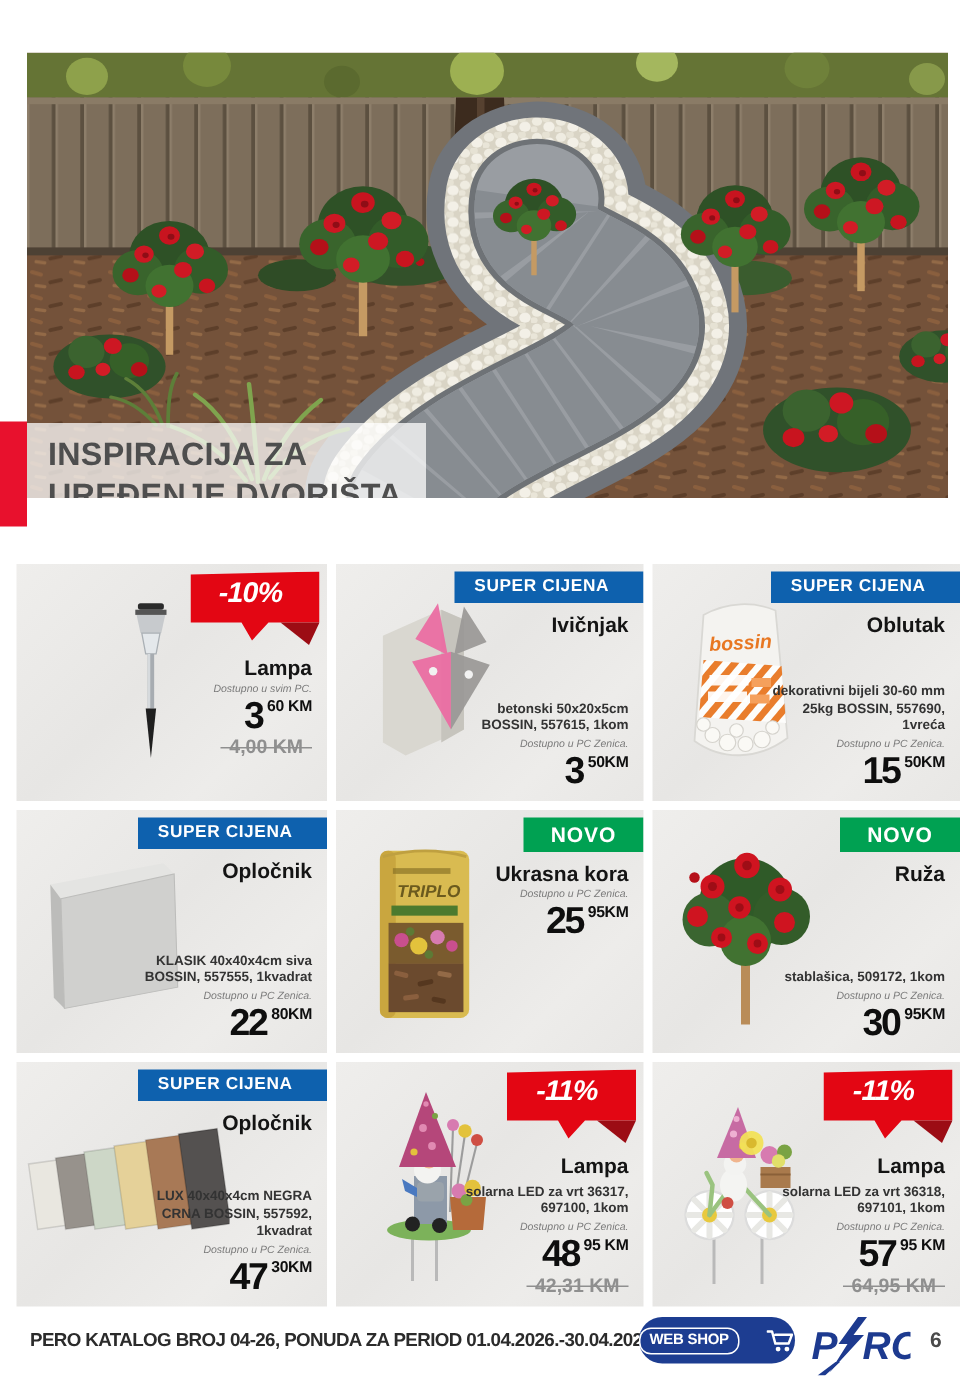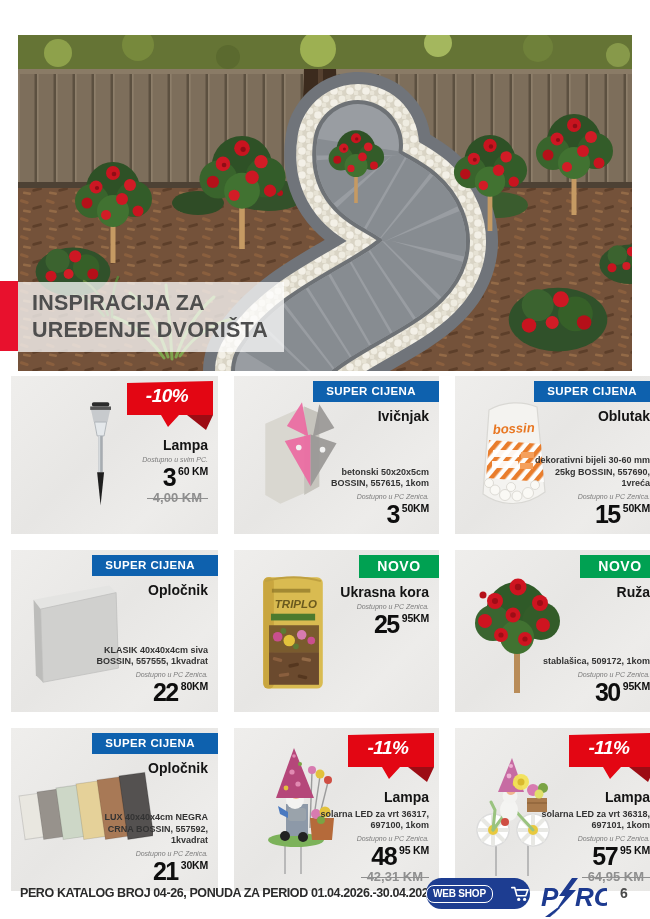--- a/index.html
+++ b/index.html
@@ -1,29 +1,29 @@
 <!DOCTYPE html>
 <html><head>
 <meta charset="utf-8">
 <style>
   * { box-sizing: border-box; }
   body { margin:0; background:#fff; font-family:"Liberation Sans", sans-serif; }
   .page { position:relative; width:650px; height:919px; background:#fff; overflow:hidden; }
 
   
-  .hero { position:absolute; left:18px; top:35px; width:614px; height:336px; overflow:hidden; }
+  .hero { position:absolute; left:18px; top:35px; width:614px; height:297px; overflow:hidden; }
   .hero svg { display:block; width:100%; height:100%; }
   .hero-overlay { position:absolute; left:0; top:247px; background:rgba(255,255,255,.74);
     padding:8px 16px 9px 14px; }
   .hero-overlay .l { font-size:21.5px; font-weight:bold; color:#4e4e4e; line-height:1.24; letter-spacing:.2px; }
   .red-strip { position:absolute; left:0; top:281px; width:18px; height:70px; background:#e8112d; }
 
   
   .grid { position:absolute; left:11px; top:376px; width:629px;
-    display:grid; grid-template-columns:207px 205px 205px; grid-template-rows:158px 162px 163px; gap:16px; }
+    display:grid; grid-template-columns:207px 205px 205px; grid-template-rows:158px 162px 163px; gap:6px; }
   .card { position:relative; background:linear-gradient(135deg,#efeeec 0%,#e7e6e4 45%,#edecea 75%,#e8e7e5 100%); overflow:hidden; }
   .pimg { position:absolute; left:4px; top:8px; }
   .col { position:absolute; top:5px; right:0; bottom:7px; left:36%; display:flex; flex-direction:column; align-items:flex-end; text-align:right; }
 
   .badge { color:#fff; font-weight:bold; }
   .b-blue { background:#0e61ae; font-size:11.5px; letter-spacing:.4px; padding:4px 23px 5px 13px; }
   .b-green { background:#00a152; font-size:14px; letter-spacing:.6px; padding:3px 0 4px; width:80px; text-align:center; }
 
   .ribbon { position:relative; width:86px; height:50px; margin-right:5px; }
   .ribbon svg { position:absolute; inset:0; }
@@ -378,21 +378,21 @@
               <rect width="26" height="64" fill="#545150" stroke="rgba(0,0,0,0.2)"></rect>
             </g>
         </svg>
       </div>
       <div class="col">
         <div class="badge b-blue">SUPER CIJENA</div>
         <div class="title">Opločnik</div>
         <div class="desc">LUX 40x40x4cm NEGRA CRNA BOSSIN, 557592, 1kvadrat</div>
         <div class="avail">Dostupno u PC Zenica.</div>
         <div class="price">
-          <span class="pm">21</span>
+          <span class="pm">47</span>
           <span class="ps">30KM</span>
         </div>
       </div>
     </div>
 
     <div class="card">
       <div class="pimg" style="left:14px; top:4px;">
         <svg width="100" height="155" viewBox="0 0 100 135">
           <rect x="36" y="100" width="2" height="32" fill="#b9b9b9"></rect>
           <rect x="52" y="100" width="2" height="32" fill="#b9b9b9"></rect>

